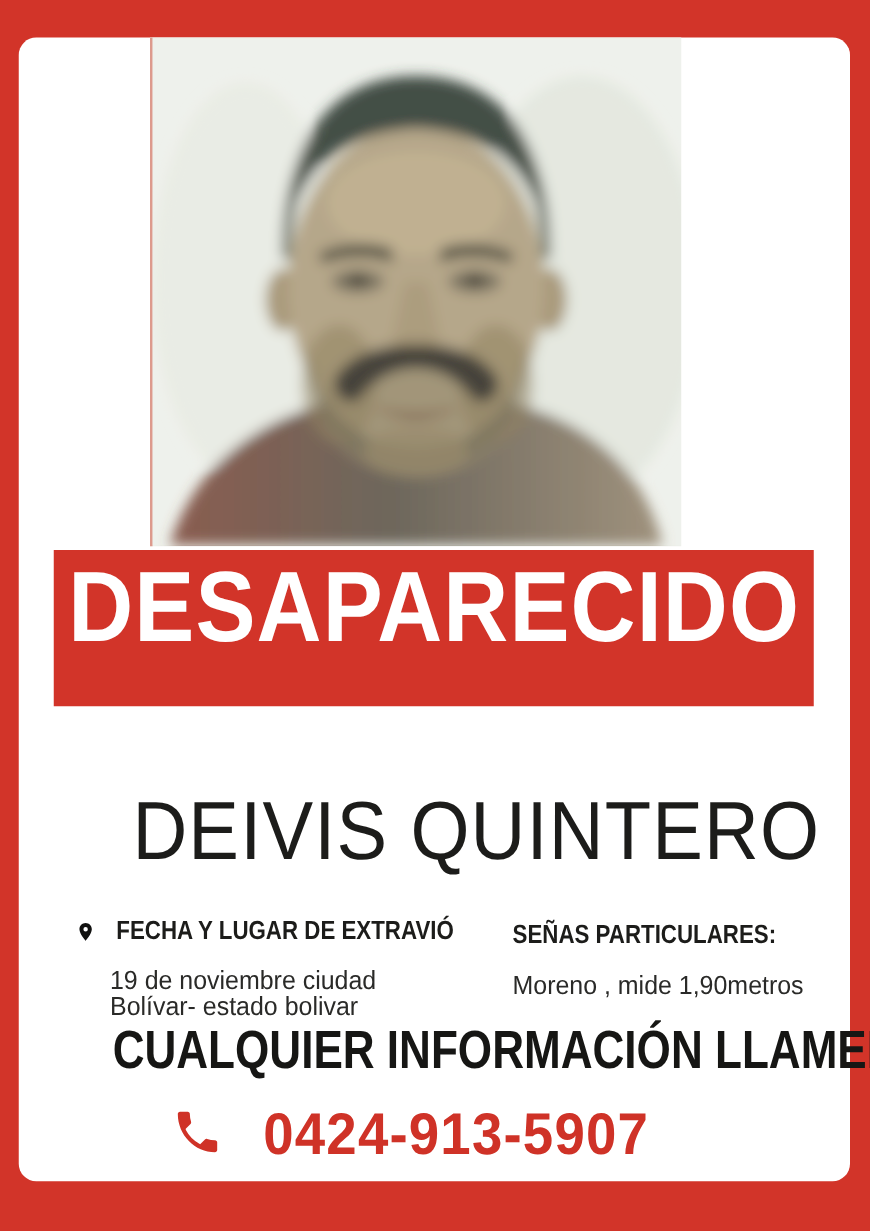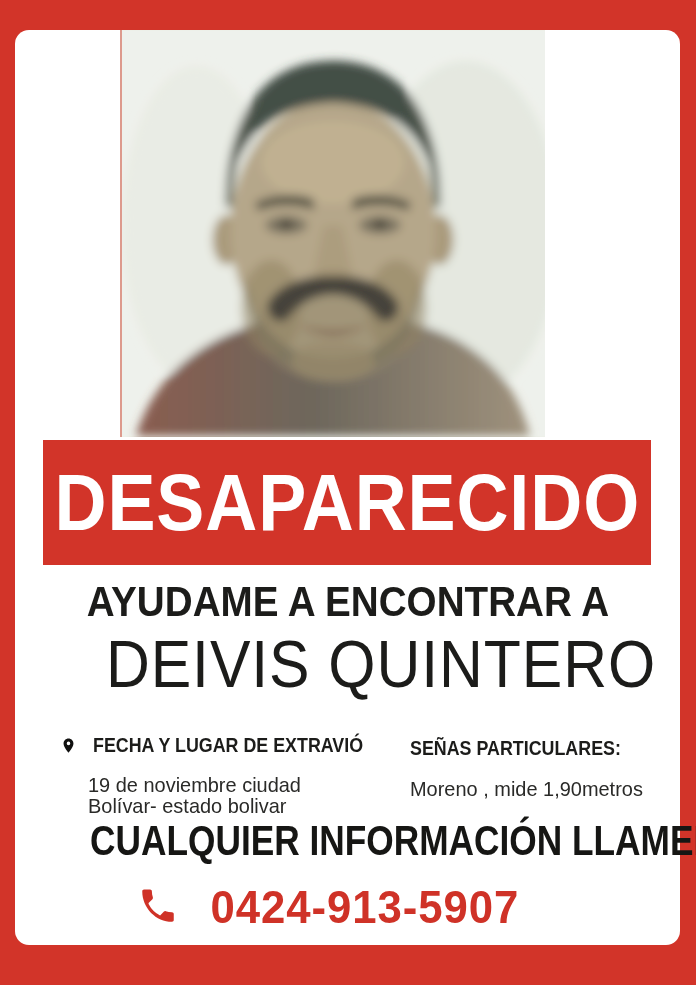--- a/index.html
+++ b/index.html
@@ -17,21 +17,21 @@
   .photo{
     position:absolute;left:105px;top:0;width:425px;height:407px;
     overflow:hidden;background:#edf0ea;
     border-left:2px solid #dd9a8d;
     box-sizing:border-box;
   }
   .photo svg{display:block;}
   
   .banner{
     position:absolute;left:28px;top:410px;width:608px;height:125px;
-    background:#d23429;display:flex;align-items:center;justify-content:center;
+    background:#d23429;display:flex;justify-content:center;
   }
   .banner-text{
     color:#ffffff;font-weight:bold;font-size:80px;letter-spacing:1px;
     display:inline-block;transform:scaleX(0.90);transform-origin:center;
     white-space:nowrap;
   }
   
   .subtitle{
     position:absolute;left:0;top:548px;width:100%;text-align:center;color:#1c1c1a;
   }
@@ -142,23 +142,20 @@
           <ellipse cx="212" cy="332" rx="42" ry="20" fill="#8d7d5c" opacity="0.75"></ellipse>
         </g>
         <rect width="425" height="407" fill="#ffffff" opacity="0.10"></rect>
       </svg>
     </div>
 
     <div class="banner">
       <span class="banner-text">DESAPARECIDO</span>
     </div>
 
-    <div class="subtitle">
-      <span>AYUDAME A ENCONTRAR A</span>
-    </div>
     <div class="person-name">
       <span>DEIVIS QUINTERO</span>
     </div>
 
     <div class="loc-section">
       <div class="info-heading">
         <span class="pin-icon">
           <svg width="17" height="23" viewBox="0 0 24 24">
             <path fill="#111110" d="M12 2C8.13 2 5 5.13 5 9c0 5.25 7 13 7 13s7-7.75 7-13c0-3.87-3.13-7-7-7zm0 9.5a2.5 2.5 0 1 1 0-5 2.5 2.5 0 0 1 0 5z"></path>
           </svg>

